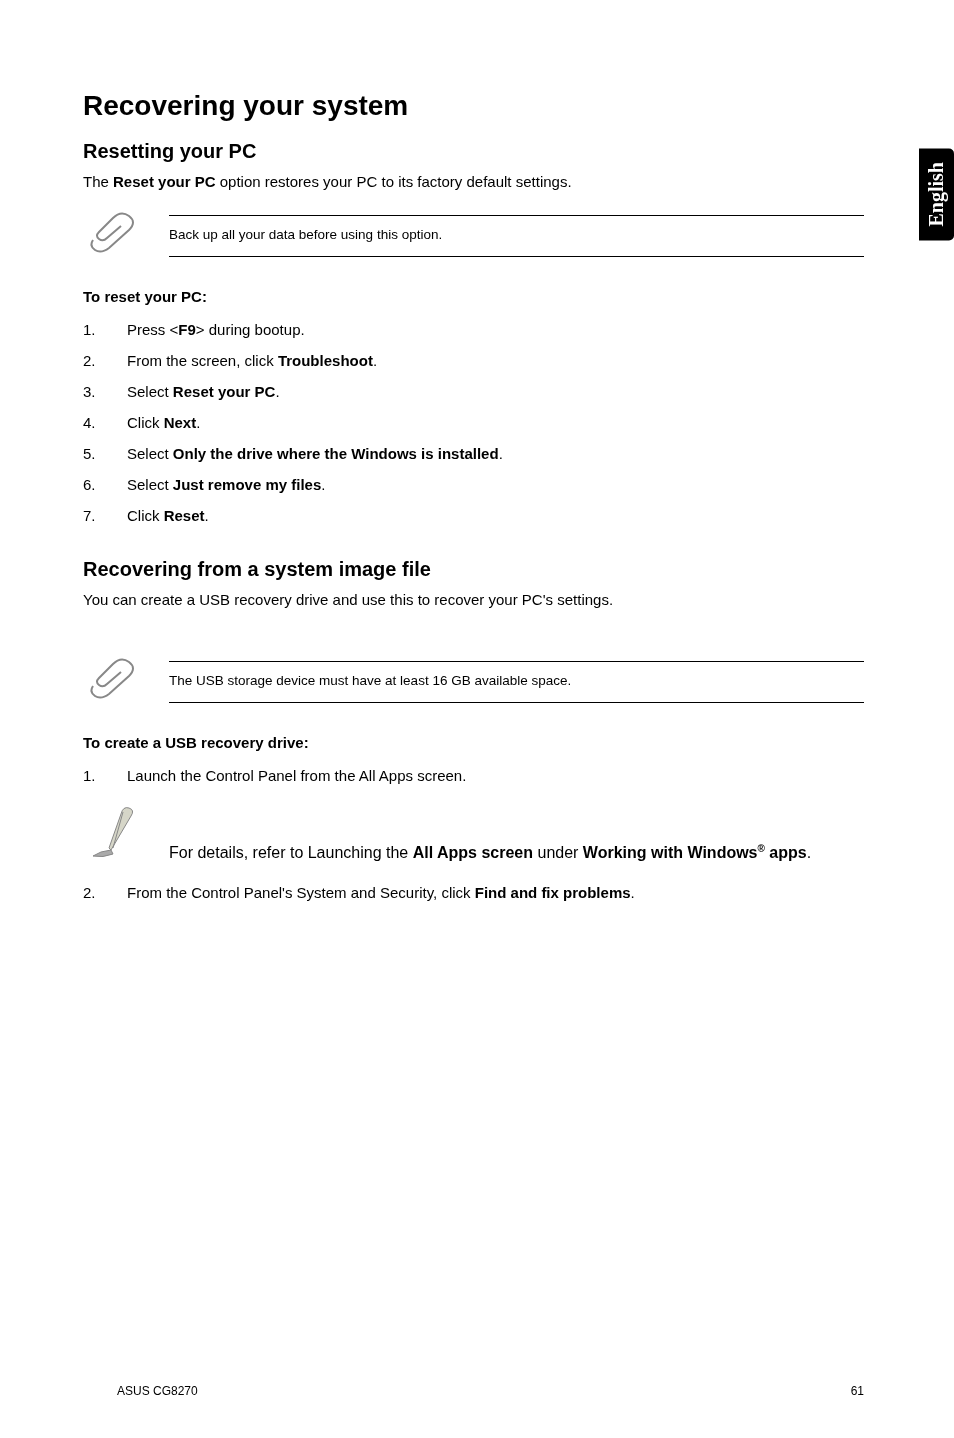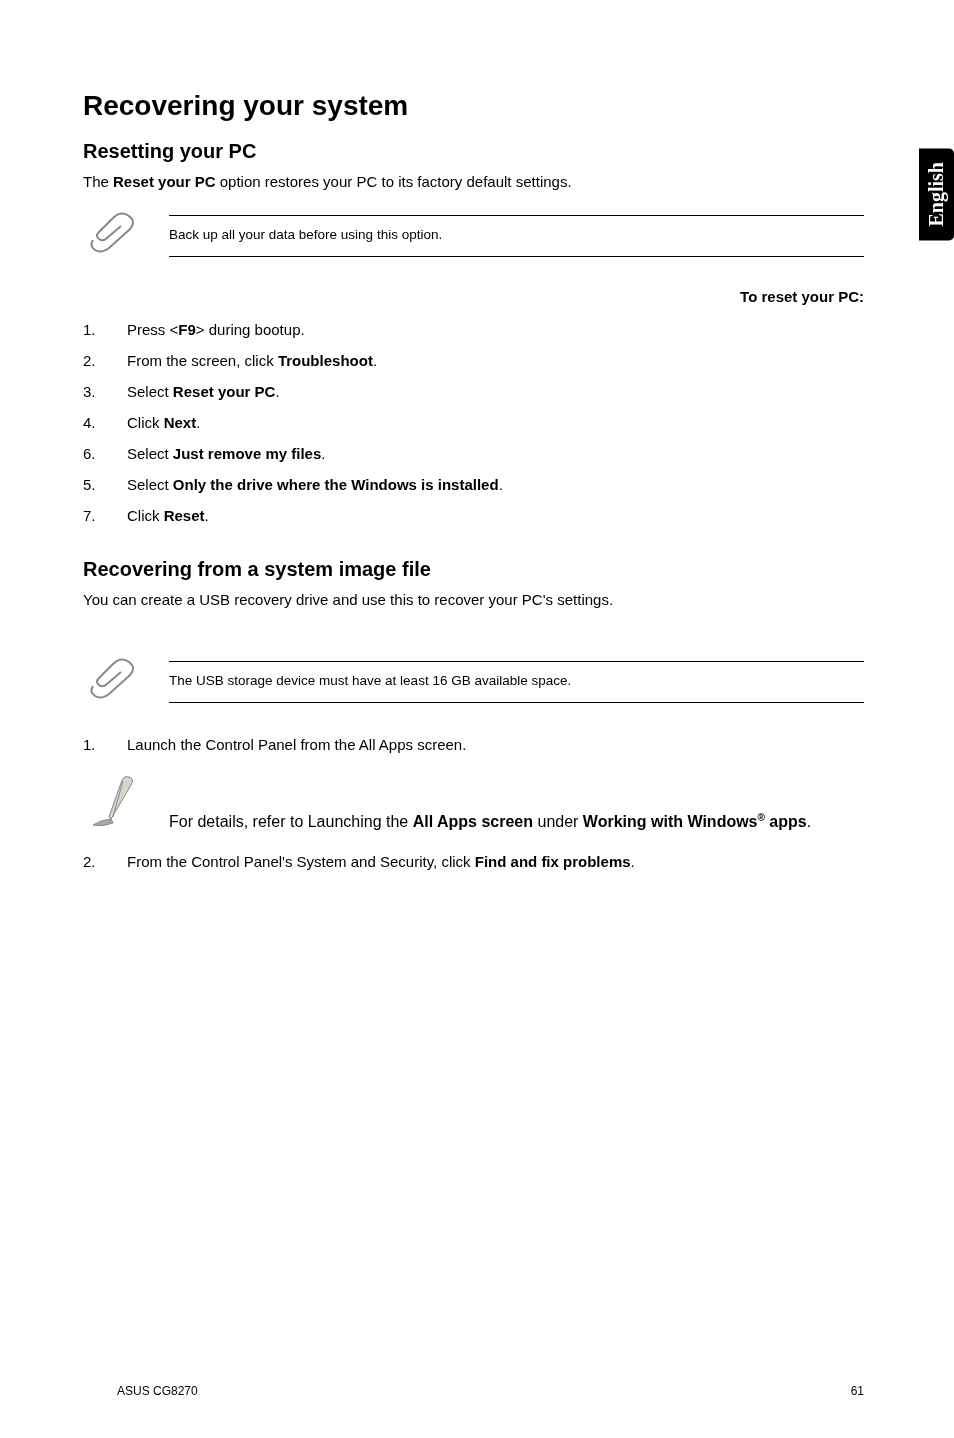--- a/index.html
+++ b/index.html
@@ -87,21 +87,20 @@
       margin: 20px 0 20px 0;
     }
     .note-pen .rule-wrap {
       flex: 1;
       padding-top: 2px;
     }
     .bold-line {
       font-size: 15px;
       font-weight: bold;
       margin-bottom: 14px;
-      text-align: right;
     }
     ol {
       list-style: none;
       padding-left: 0;
       margin-bottom: 32px;
     }
     ol li {
       font-size: 15px;
       line-height: 1.4;
       padding-left: 44px;
@@ -153,41 +152,42 @@
     </div>
   </div>
 
   <p class="bold-line">To reset your PC:</p>
 
   <ol>
     <li data-num="1"><span>Press &lt;</span><b>F9</b><span>&gt; during bootup.</span></li>
     <li data-num="2"><span>From the screen, click </span><b>Troubleshoot</b><span>.</span></li>
     <li data-num="3"><span>Select </span><b>Reset your PC</b><span>.</span></li>
     <li data-num="4"><span>Click </span><b>Next</b><span>.</span></li>
+    <li data-num="5"><span>Select </span><b>Only the drive where the Windows is installed</b><span>.</span></li>
     <li data-num="6"><span>Select </span><b>Just remove my files</b><span>.</span></li>
-    <li data-num="5"><span>Select </span><b>Only the drive where the Windows is installed</b><span>.</span></li>
     <li data-num="7"><span>Click </span><b>Reset</b><span>.</span></li>
   </ol>
 
   <h2>Recovering from a system image file</h2>
   <p class="body-text">You can create a USB recovery drive and use this to recover your PC's settings.</p>
 
   <div class="section-gap"></div>
 
 
   <div class="icon-note">
     <svg class="icon-svg" viewBox="0 0 58 48">
       <path d="M 10 28 Q 6 34 12 38 Q 18 42 26 36 L 46 18 Q 54 10 46 4 Q 38 -2 30 6 L 16 20 Q 12 24 16 27 Q 20 30 24 26 L 38 14" fill="none" stroke="#888" stroke-width="2"></path>
     </svg>
     <div class="rule-wrap">
       <div class="text-row">The USB storage device must have at least 16 GB available space.</div>
     </div>
   </div>
 
 
+  <p class="bold-line">To create a USB recovery drive:</p>
 
   <ol style="margin-bottom:10px;">
     <li data-num="1">Launch the Control Panel from the All Apps screen.</li>
   </ol>
 
   <div class="note-pen">
     <svg class="icon-svg-pen" viewBox="0 0 58 56">
       <path d="M 10 50 Q 20 52 30 48 L 28 44 L 18 46 Z" fill="#aaa" stroke="#888" stroke-width="1"></path>
       <path d="M 28 44 L 48 10 Q 52 4 46 2 Q 40 0 38 8 L 26 42 Z" fill="#d6d6c8" stroke="#888" stroke-width="1"></path>
       <line x1="40" y1="6" x2="30" y2="42" stroke="#888" stroke-width="1"></line>

